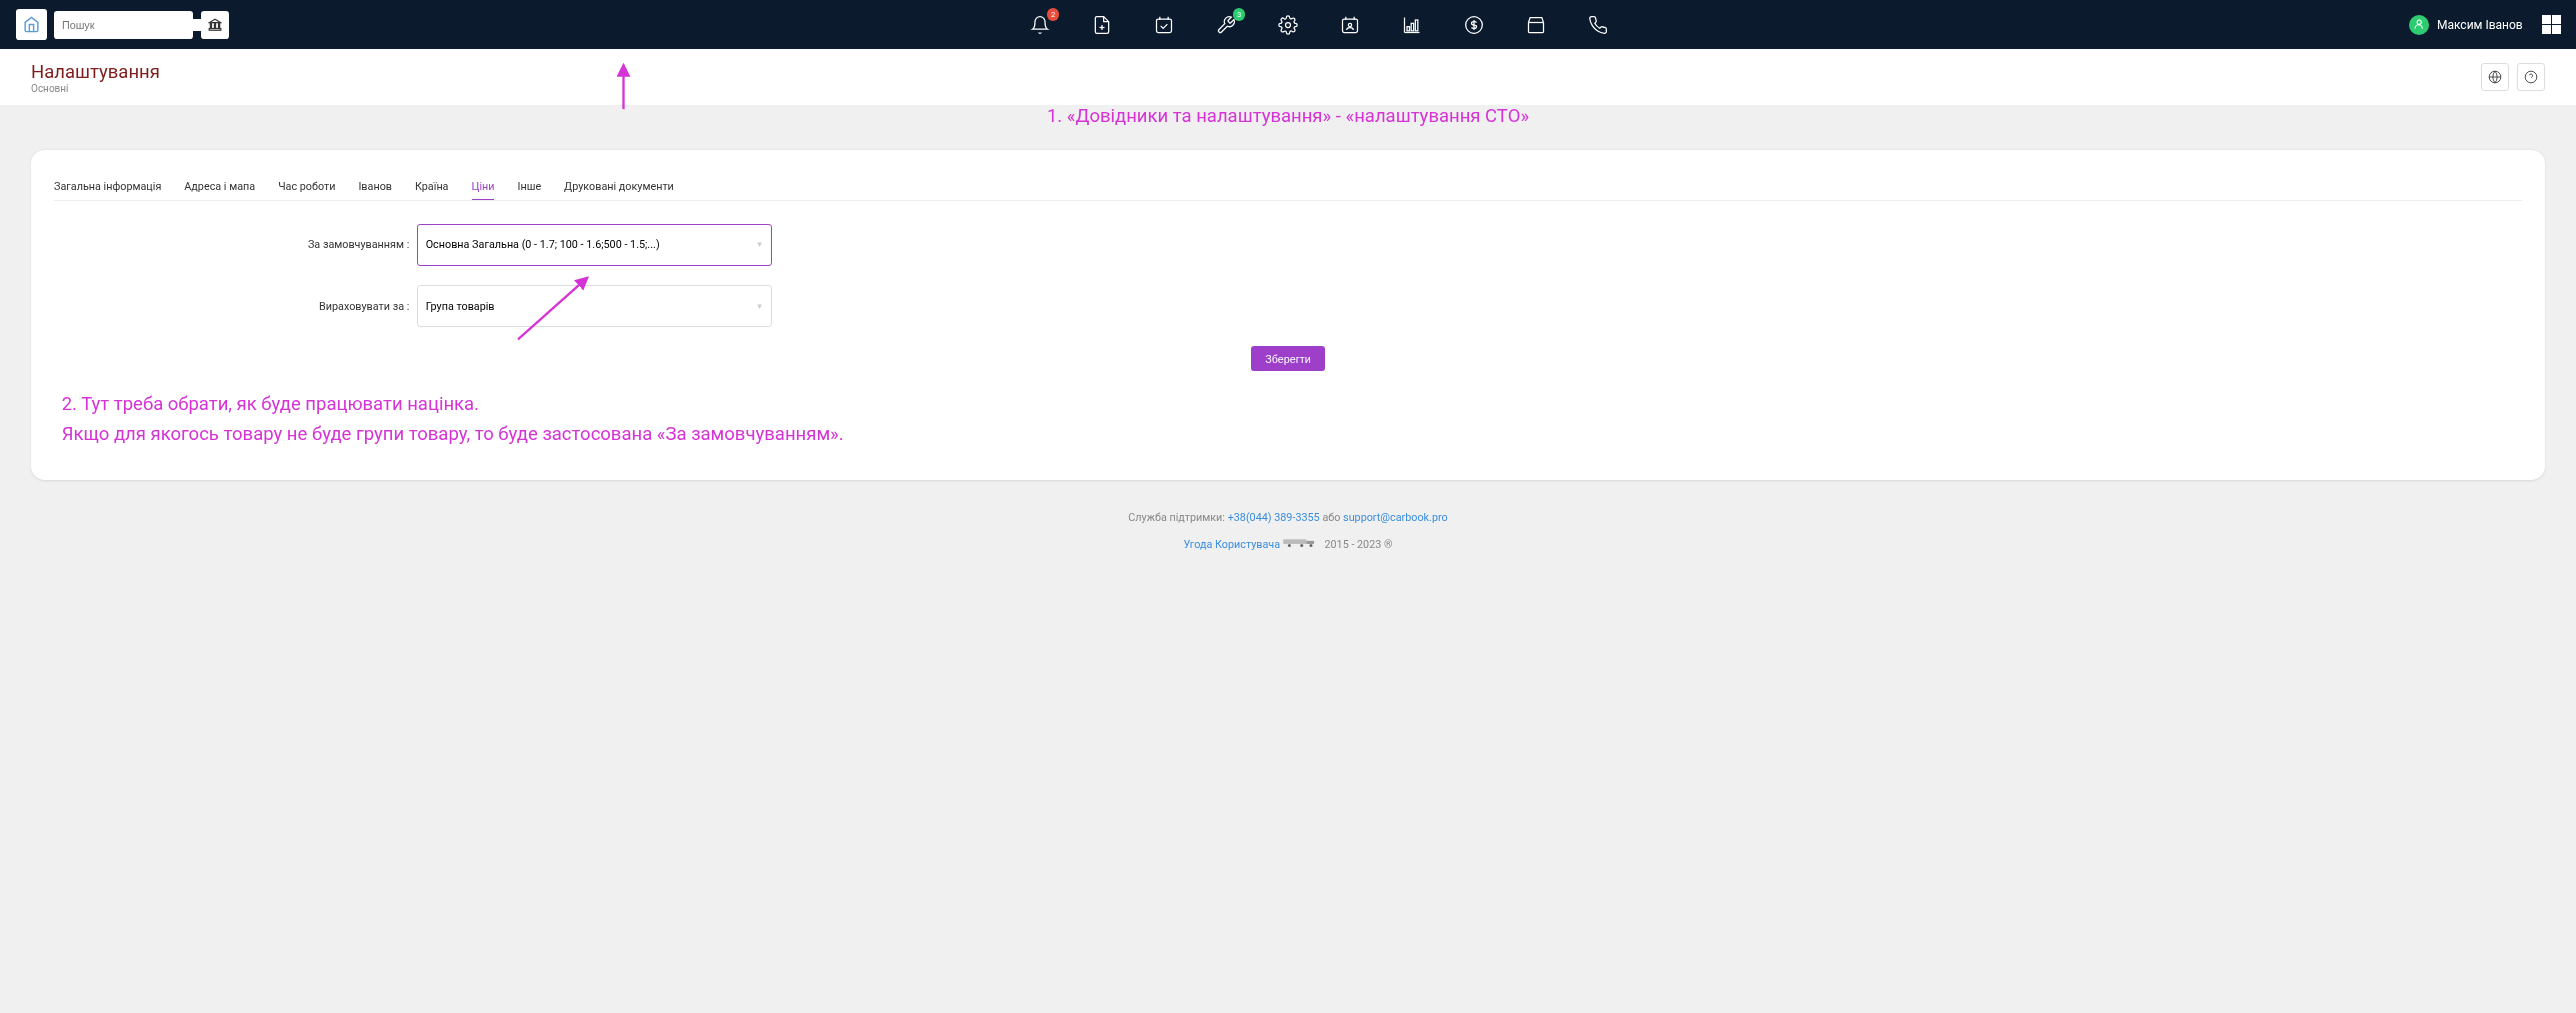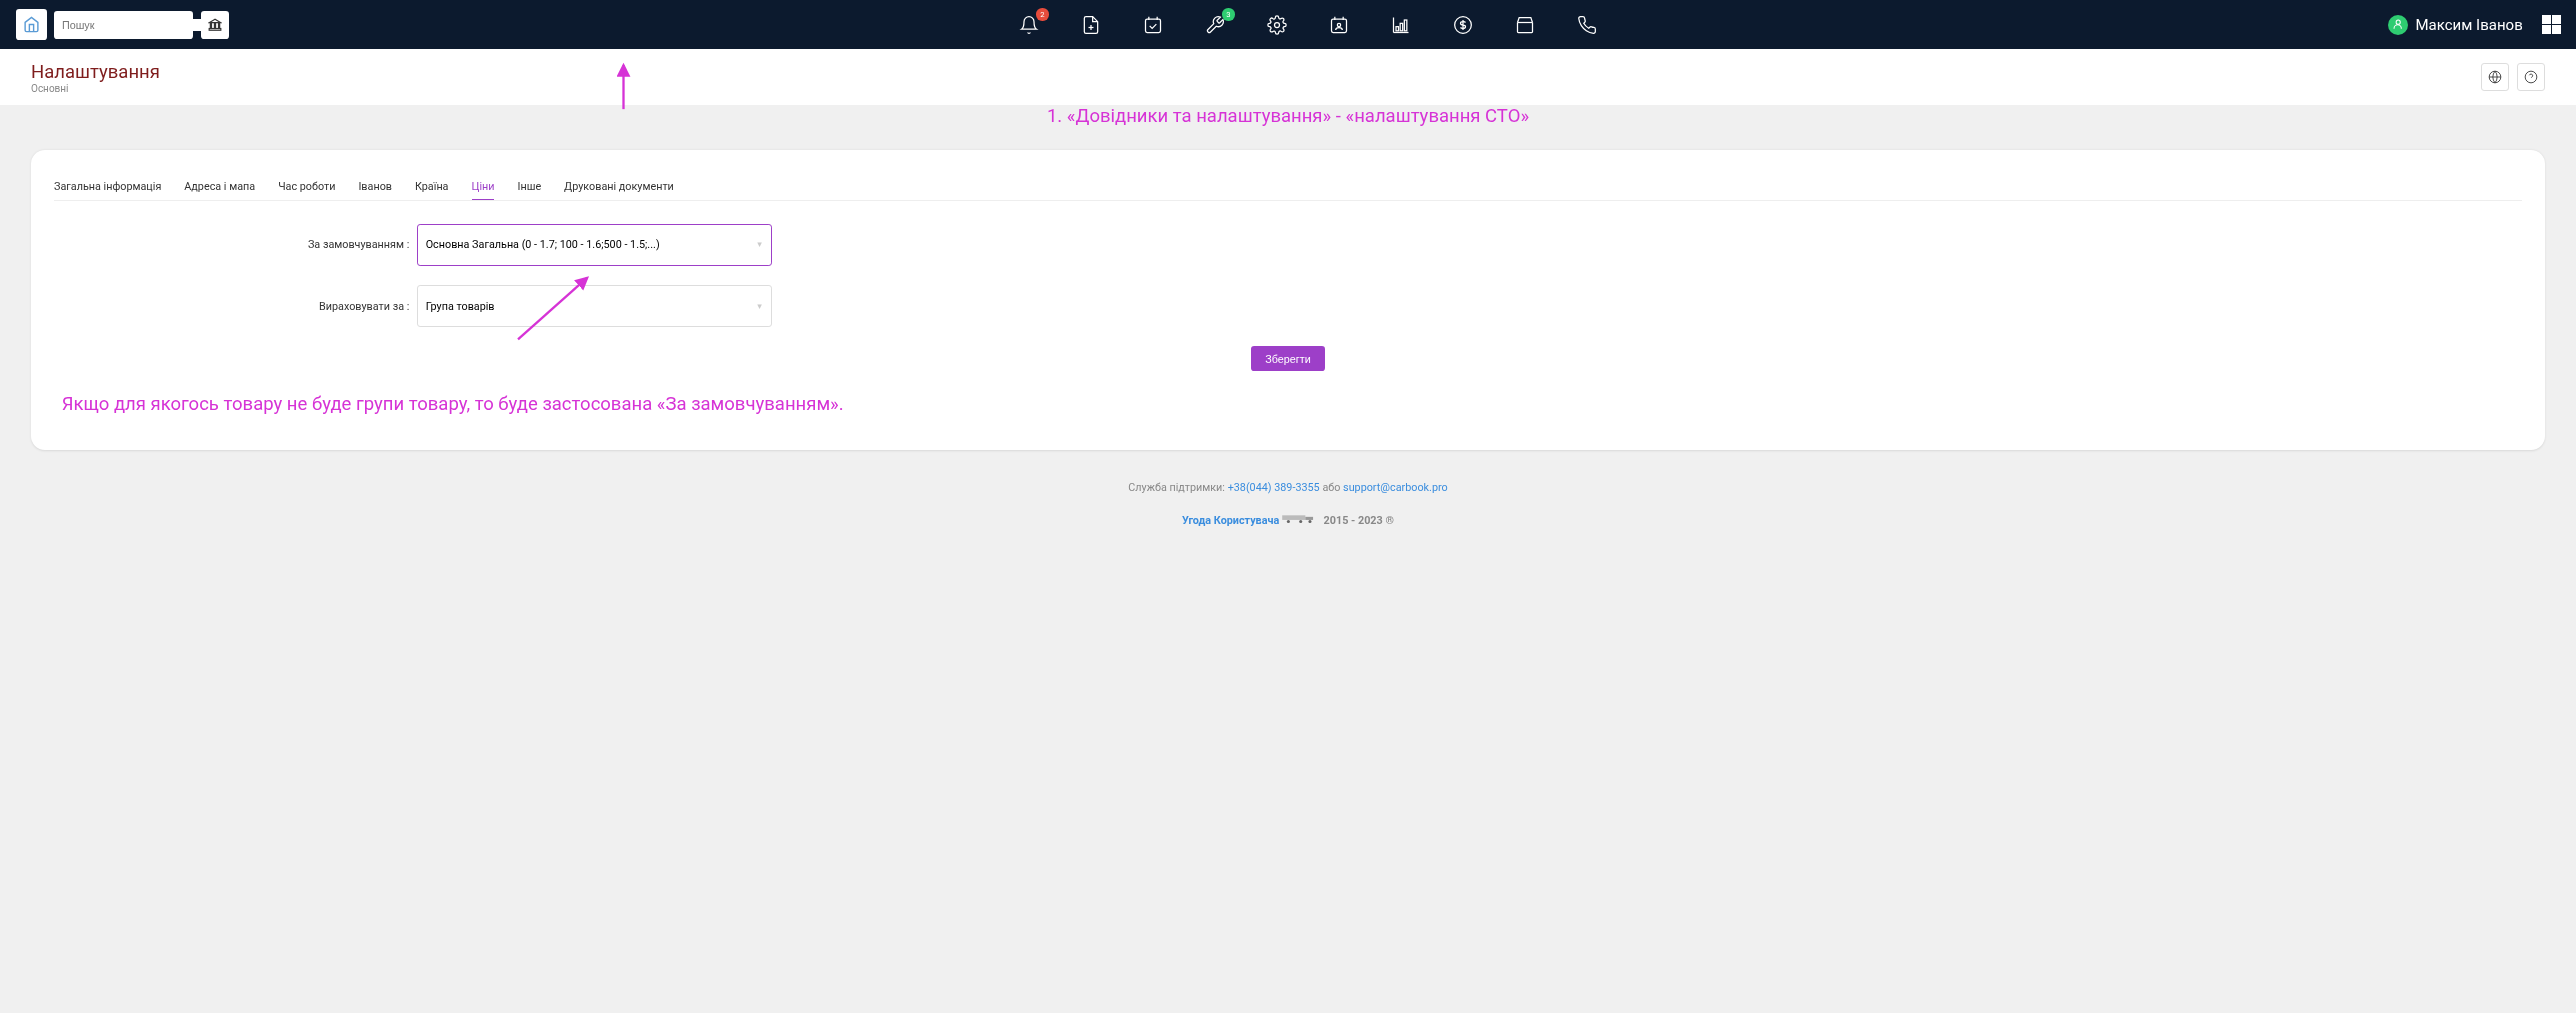--- a/index.html
+++ b/index.html
@@ -12,21 +12,21 @@
     .search-input { border: none; outline: none; flex: 1; font-size: 10.8px; }
     .search-icon { color: #333; }
     .bank-btn { width: 28px; height: 28px; background: #fff; border-radius: 3.1px; display: flex; align-items: center; justify-content: center; cursor: pointer; }
     .nav-icons { flex: 1; display: flex; justify-content: center; gap: 39px; }
     .nav-icon { width: 23px; height: 23px; color: #fff; cursor: pointer; position: relative; display: flex; align-items: center; justify-content: center; }
     .badge { position: absolute; top: -4.6px; right: -7.7px; min-width: 12.4px; height: 12.4px; border-radius: 50%; font-size: 7.7px; display: flex; align-items: center; justify-content: center; color: #fff; padding: 0 2.3px; }
     .badge-red { background: #e74c3c; }
     .badge-green { background: #2ecc71; }
     .user-section { display: flex; align-items: center; gap: 7.7px; }
     .avatar { width: 20px; height: 20px; background: #2ecc71; border-radius: 50%; display: flex; align-items: center; justify-content: center; }
-    .user-name { color: #fff; font-size: 15px; }
+    .user-name { color: #fff; font-size: 12px; }
     .apps-icon { width: 18.5px; height: 18.5px; display: grid; grid-template-columns: 1fr 1fr; grid-template-rows: 1fr 1fr; gap: 1.5px; margin-left: 11.6px; cursor: pointer; }
     .apps-icon div { background: #fff; }
 
     
     .subheader { background: #fff; padding: 11.6px 31px; display: flex; align-items: center; justify-content: space-between; }
     .page-title { font-size: 18.5px; font-weight: 400; color: #7f1d1d; }
     .page-subtitle { font-size: 10px; color: #888; }
     .subheader-right { display: flex; gap: 7.7px; }
     .sub-btn { width: 28px; height: 28px; border: 0.8px solid #ddd; border-radius: 3.1px; display: flex; align-items: center; justify-content: center; cursor: pointer; background: #fff; }
 
@@ -51,21 +51,21 @@
     .button-row { display: flex; justify-content: center; margin-top: 7.7px; }
     .save-btn { background: #9d3fc8; color: #fff; border: none; padding: 6.2px 14px; border-radius: 3.1px; font-size: 10.8px; cursor: pointer; }
 
     
     .annotation2 { color: #d633d6; font-size: 18.5px; padding: 19.3px 7.7px 7.7px 7.7px; line-height: 1.6; }
     .arrow2 { position: absolute; left: 479px; top: 120px; }
 
     
     .footer { text-align: center; padding: 15.5px; font-size: 10.8px; color: #888; }
     .footer a { color: #3a8dde; text-decoration: none; }
-    .footer-line2 { margin-top: 19px; font-weight: bold; }
+    .footer-line2 { margin-top: 13px; }
   </style>
 </head>
 <body>
 
 <div class="navbar">
   <div class="home-btn">
     <svg width="17" height="17" viewBox="0 0 24 24" fill="none" stroke="#5a9bd5" stroke-width="2">
         <path d="M3 9l9-7 9 7v11a2 2 0 01-2 2H5a2 2 0 01-2-2z"></path>
         <polyline points="9 22 9 12 15 12 15 22"></polyline>
       </svg>
@@ -250,20 +250,21 @@
   <svg class="arrow2" width="93" height="77" viewBox="0 0 120 100">
     <defs>
         <marker id="ah2" markerWidth="10" markerHeight="10" refX="5" refY="3" orient="auto">
           <polygon points="0 0, 6 3, 0 6" fill="#d633d6"></polygon>
         </marker>
       </defs>
     <line x1="10" y1="90" x2="100" y2="10" stroke="#d633d6" stroke-width="3" marker-end="url(#ah2)"></line>
   </svg>
 
   <div class="annotation2">
+    <div>2. Тут треба обрати, як буде працювати націнка.</div>
     <div>Якщо для якогось товару не буде групи товару, то буде застосована «За замовчуванням».</div>
   </div>
 </div>
 
 <div class="footer">
   <div>
     <span>Служба підтримки: </span>
     <a href="#">+38(044) 389-3355</a>
     <span> або </span>
     <a href="#">support@carbook.pro</a>

